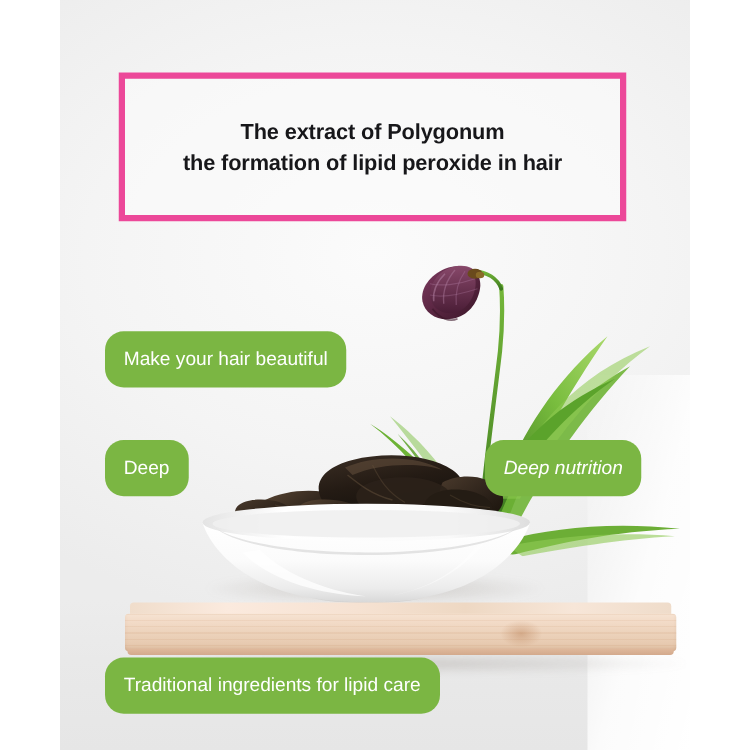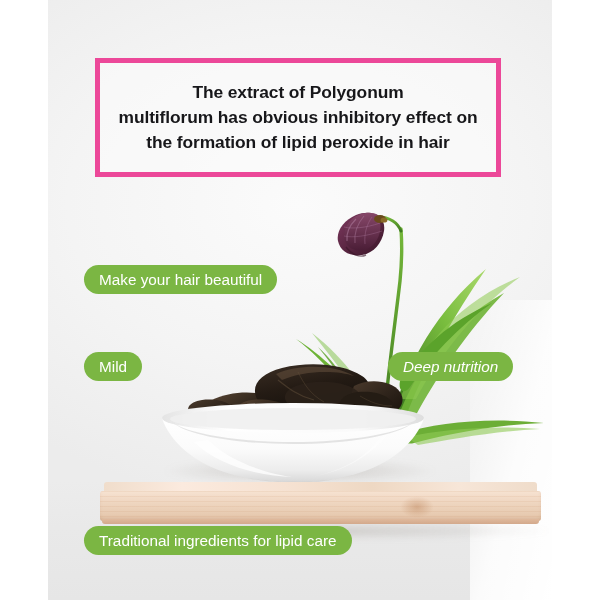--- a/index.html
+++ b/index.html
@@ -141,21 +141,21 @@
     position: absolute; left: 96px; top: 523px; width: 452px; height: 16px;
     background: radial-gradient(ellipse at center, rgba(120,110,100,.26) 0%, rgba(120,110,100,0) 74%);
     filter: blur(3px);
   }
 
   
   .pill {
     position: absolute;
     display: inline-flex;
     align-items: center;
-    height: 29px;
+    height: 45px;
     padding: 0 15px;
     border-radius: 15px;
     background: #7bb643;
     color: #ffffff;
     font-size: 15.3px;
     font-weight: normal;
     white-space: nowrap;
     line-height: 1;
   }
   .pill.p-make      { left: 84px; top: 265px; }
@@ -312,23 +312,22 @@
     <div class="board-knot"></div>
     <div class="board-edge-bottom"></div>
   </div>
 
   <div class="margin-strip left"></div>
   <div class="margin-strip right"></div>
 
   <div class="headline-box">
     <div class="headline-text">
       <div>The extract of Polygonum</div>
-      <div>multiflorum has obvious inhibitory effect on</div>
       <div>the formation of lipid peroxide in hair</div>
     </div>
   </div>
 
   <div class="pill p-make">Make your hair beautiful</div>
-  <div class="pill p-mild">Mild</div>
+  <div class="pill p-mild">Deep</div>
   <div class="pill p-deep">Deep nutrition</div>
   <div class="pill p-trad">Traditional ingredients for lipid care</div>
 
 </div>
 
 </body></html>

